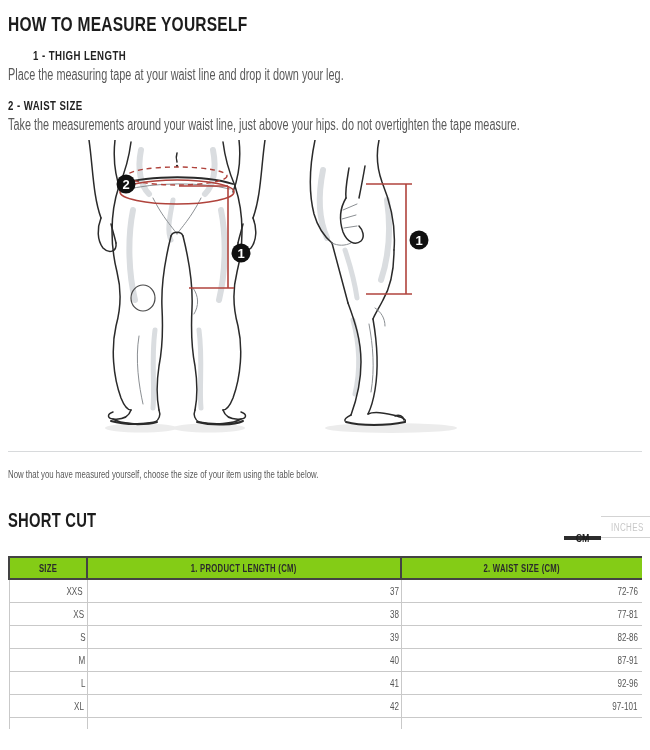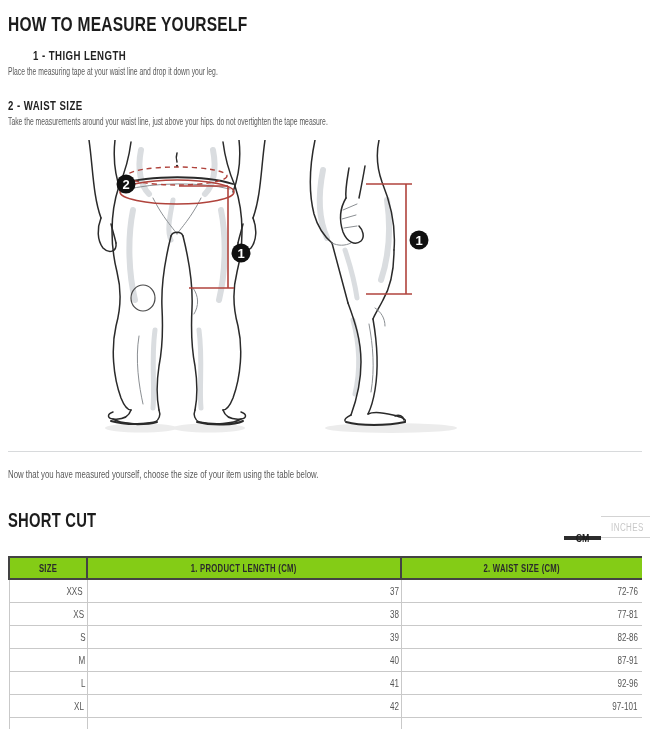--- a/index.html
+++ b/index.html
@@ -9,21 +9,21 @@
 
   
   .cx  { display:inline-block; transform:scaleX(0.68); transform-origin:0 50%; white-space:nowrap; }
   .cx7 { display:inline-block; transform:scaleX(0.74); transform-origin:0 50%; white-space:nowrap; }
   .cxc { display:inline-block; transform:scaleX(0.70); transform-origin:50% 50%; white-space:nowrap; }
 
   .abs { position:absolute; }
 
   .page-title { left:8px; top:12px; font-size:21px; font-weight:700; letter-spacing:0.3px; color:#1c1c1c; }
   .sec-head  { left:8px; font-size:13px; font-weight:700; letter-spacing:0.6px; color:#222; }
-  .body-line { left:8px; font-size:10px; color:#5a5a5a; }
+  .body-line { left:8px; font-size:16px; color:#5a5a5a; }
 
   .divider { left:8px; top:451px; width:634px; height:1px; background:#d8dadc; }
 
   .note { left:8px; top:468px; font-size:11.5px; color:#5a5a5a; }
 
   .product-head { left:8px; top:509px; font-size:20px; font-weight:700; letter-spacing:0.3px; color:#1c1c1c; }
 
   .unit-toggle { left:564px; top:516px; height:22px; display:flex; align-items:stretch; }
   .unit-cm { border:2px solid #2c2c2c; background:#eab308; color:#1d1d1d;
              font-weight:700; font-size:11px; padding:0 8px; display:flex; align-items:center; cursor:pointer;margin-top:20px; }

